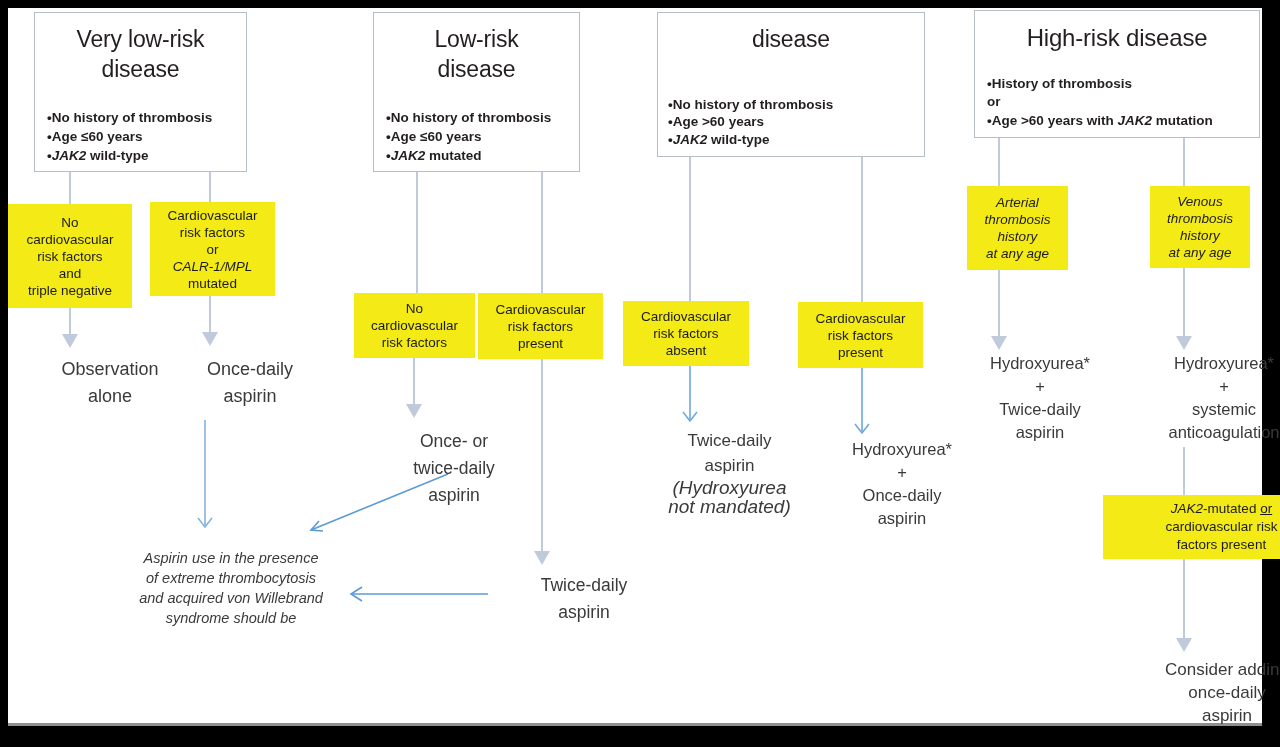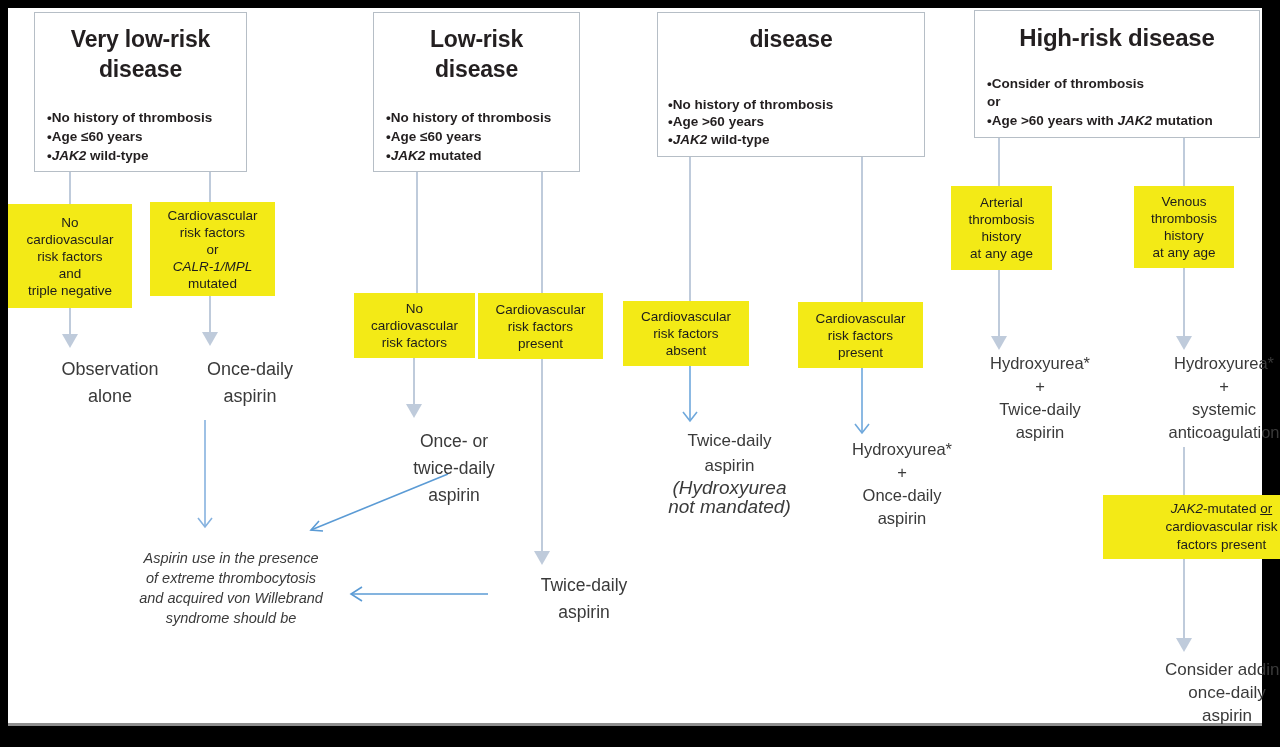--- a/index.html
+++ b/index.html
@@ -11,28 +11,28 @@
   .pline{stroke:var(--pale);stroke-width:2;fill:none;}
   .phead{fill:var(--pale);stroke:none;}
   .bline{stroke:var(--midblue);stroke-width:1.6;fill:none;}
   .bhead{stroke:var(--midblue);stroke-width:1.6;fill:none;}
   .lline{stroke:var(--lightblue);stroke-width:1.6;fill:none;}
   .lhead{stroke:var(--lightblue);stroke-width:1.6;fill:none;}
   .dline{stroke:var(--blue);stroke-width:1.6;fill:none;}
   .dhead{stroke:var(--blue);stroke-width:1.6;fill:none;}
 
   .hbox{position:absolute;background:#fff;border:1px solid var(--border);}
-  .htitle{font-weight:bold;font-size:23px;line-height:30px;text-align:center;padding-top:11px;
+  .htitle{font-weight:normal;font-size:23px;line-height:30px;text-align:center;padding-top:11px;
           color:#231f20;letter-spacing:-0.2px;}
   .hbullets{position:absolute;font-weight:bold;font-size:13.5px;line-height:19px;color:#231f20;}
   .hbullets.tight{line-height:17.5px;}
 
   .ybox{position:absolute;background:var(--yellow);display:flex;flex-direction:column;
         justify-content:center;text-align:center;font-size:13.5px;line-height:17px;color:#1c1c1c;}
-  .ybox.it{}
+  .ybox.it{font-style:italic;margin-left:16px;}
   .ybox.lh18{line-height:18px;padding-left:48px;}
 
   .out{position:absolute;text-align:center;font-size:18px;line-height:27px;color:#3a3a3a;padding-left:40px;}
   .out.tight{font-size:16.5px;line-height:23px;}
   .out .sub{font-size:19px;line-height:19px;font-style:italic;}
   .note{position:absolute;font-style:italic;font-size:14.5px;line-height:20px;text-align:center;color:#3a3a3a;}
 </style>
 </head>
 <body>
 
@@ -180,21 +180,21 @@
       <div>+</div>
       <div>Once-daily</div>
       <div>aspirin</div>
     </div>
 
   <div class="hbox" style="left:974px;top:10px;width:284px;height:126px">
     <div class="htitle" style="font-size:24px;padding-top:12px">
         <div>High-risk disease</div>
       </div>
     <div class="hbullets tight" style="left:12px;bottom:7px;line-height:18.5px">
-        <div>•Consider of thrombosis</div>
+        <div>•History of thrombosis</div>
         <div>or</div>
         <div><span>•Age &gt;60 years with </span><span style="font-style: italic;">JAK2</span><span> mutation</span></div>
       </div>
   </div>
   <div class="ybox it" style="left:951px;top:186px;width:101px;height:84px">
       <div>Arterial</div>
       <div>thrombosis</div>
       <div>history</div>
       <div>at any age</div>
     </div>

